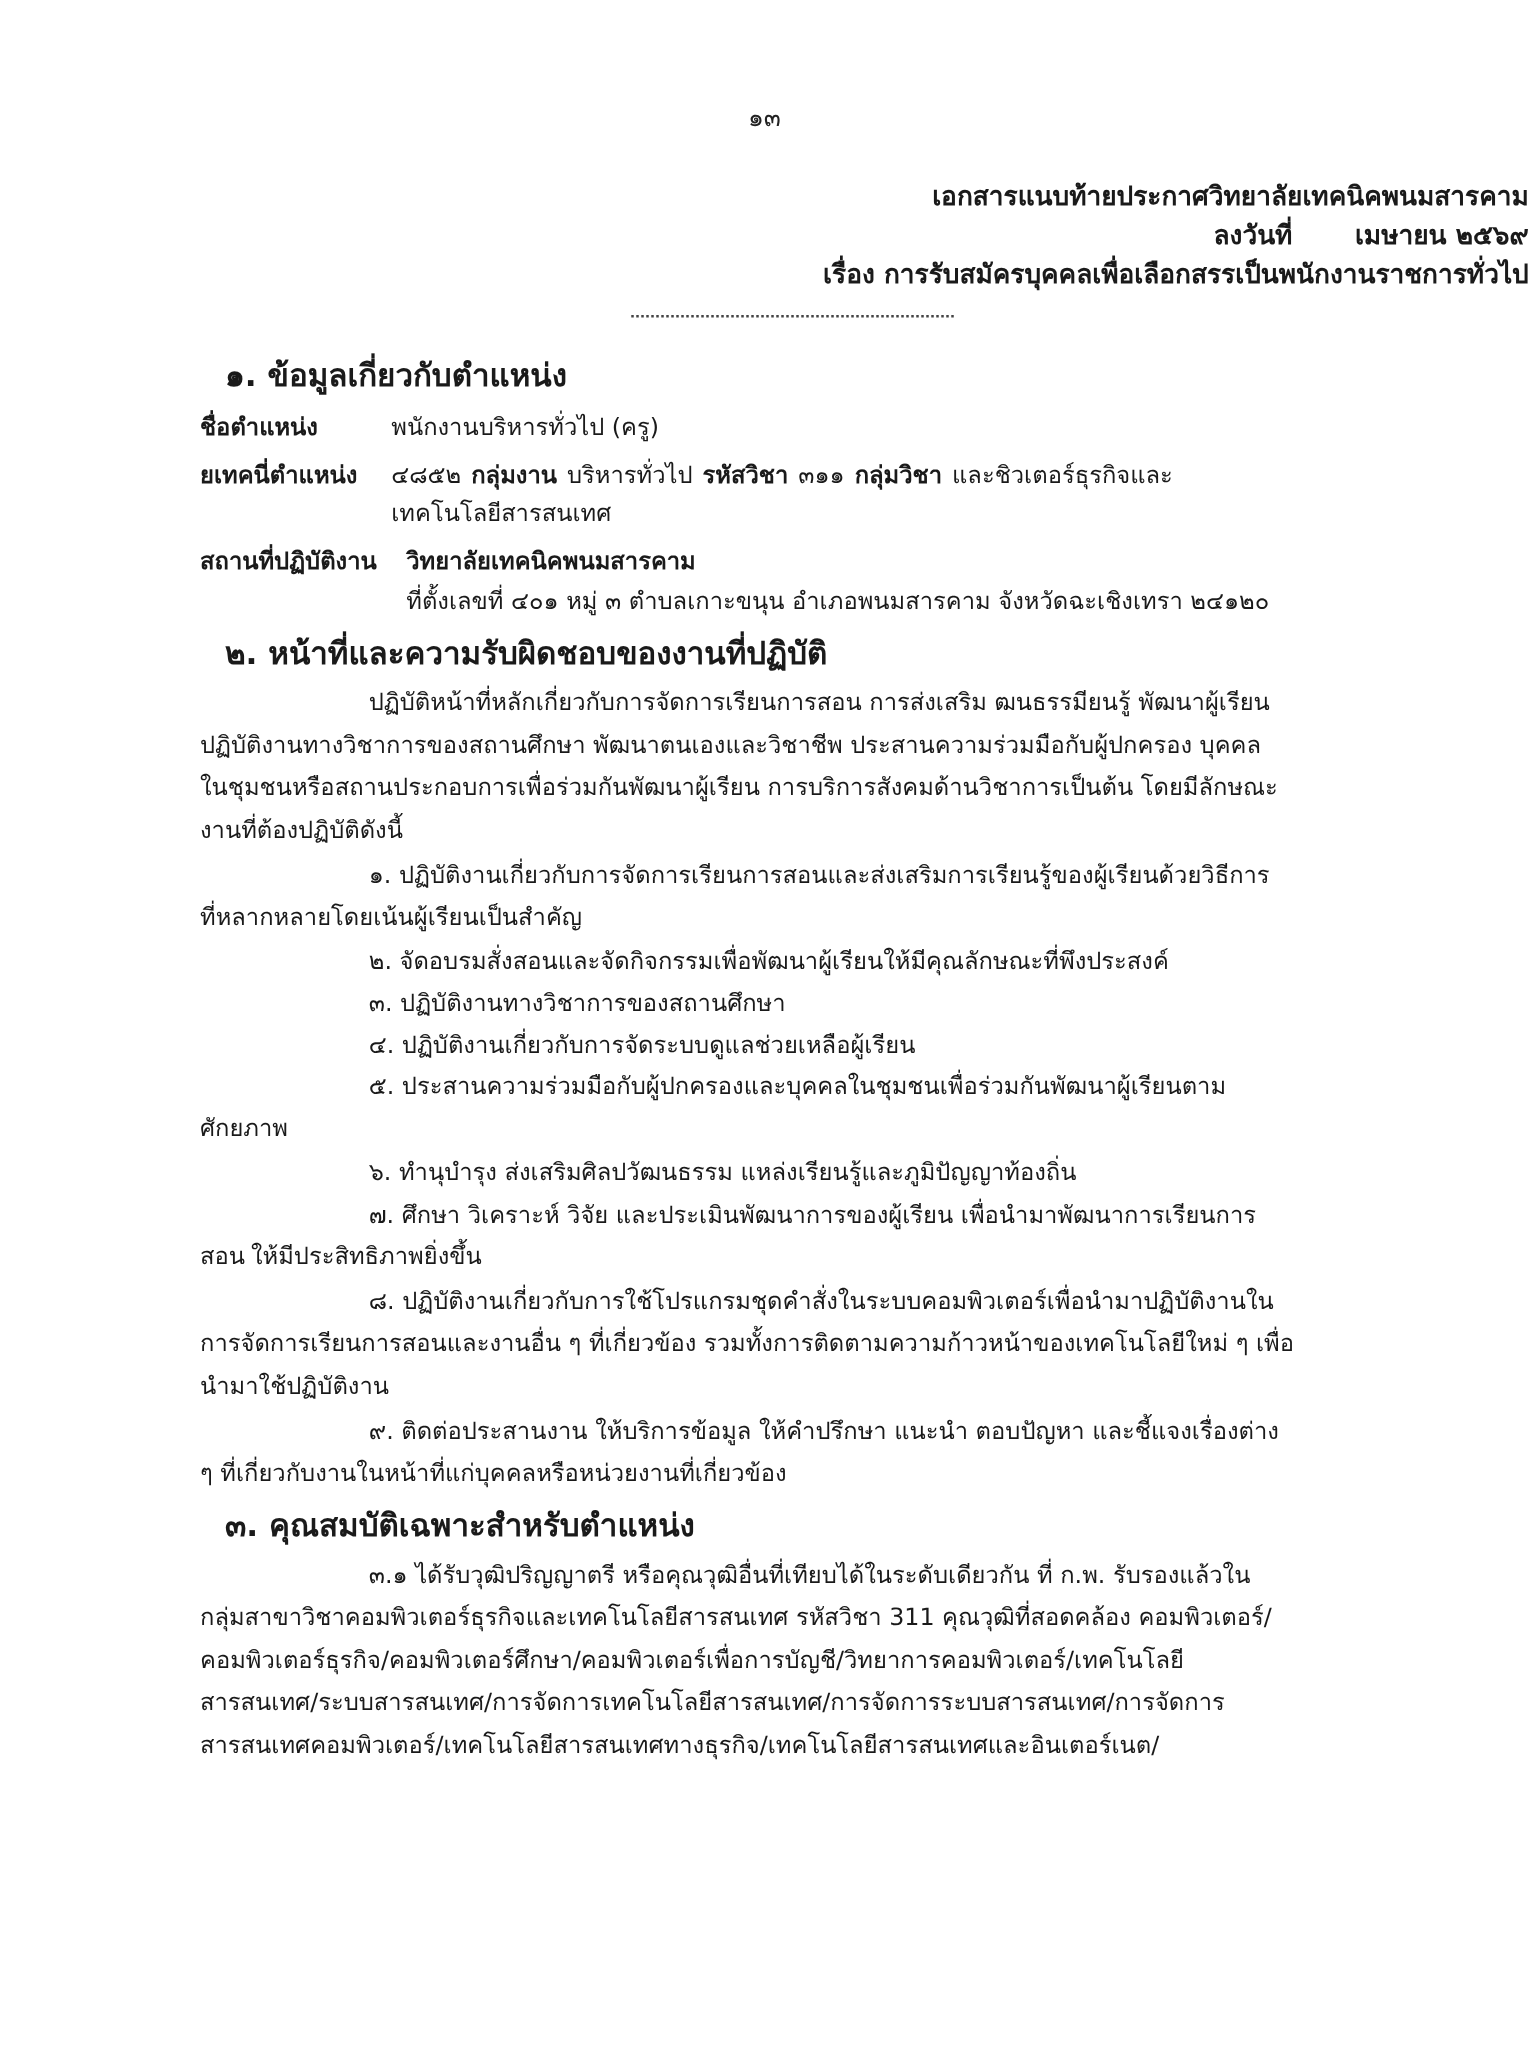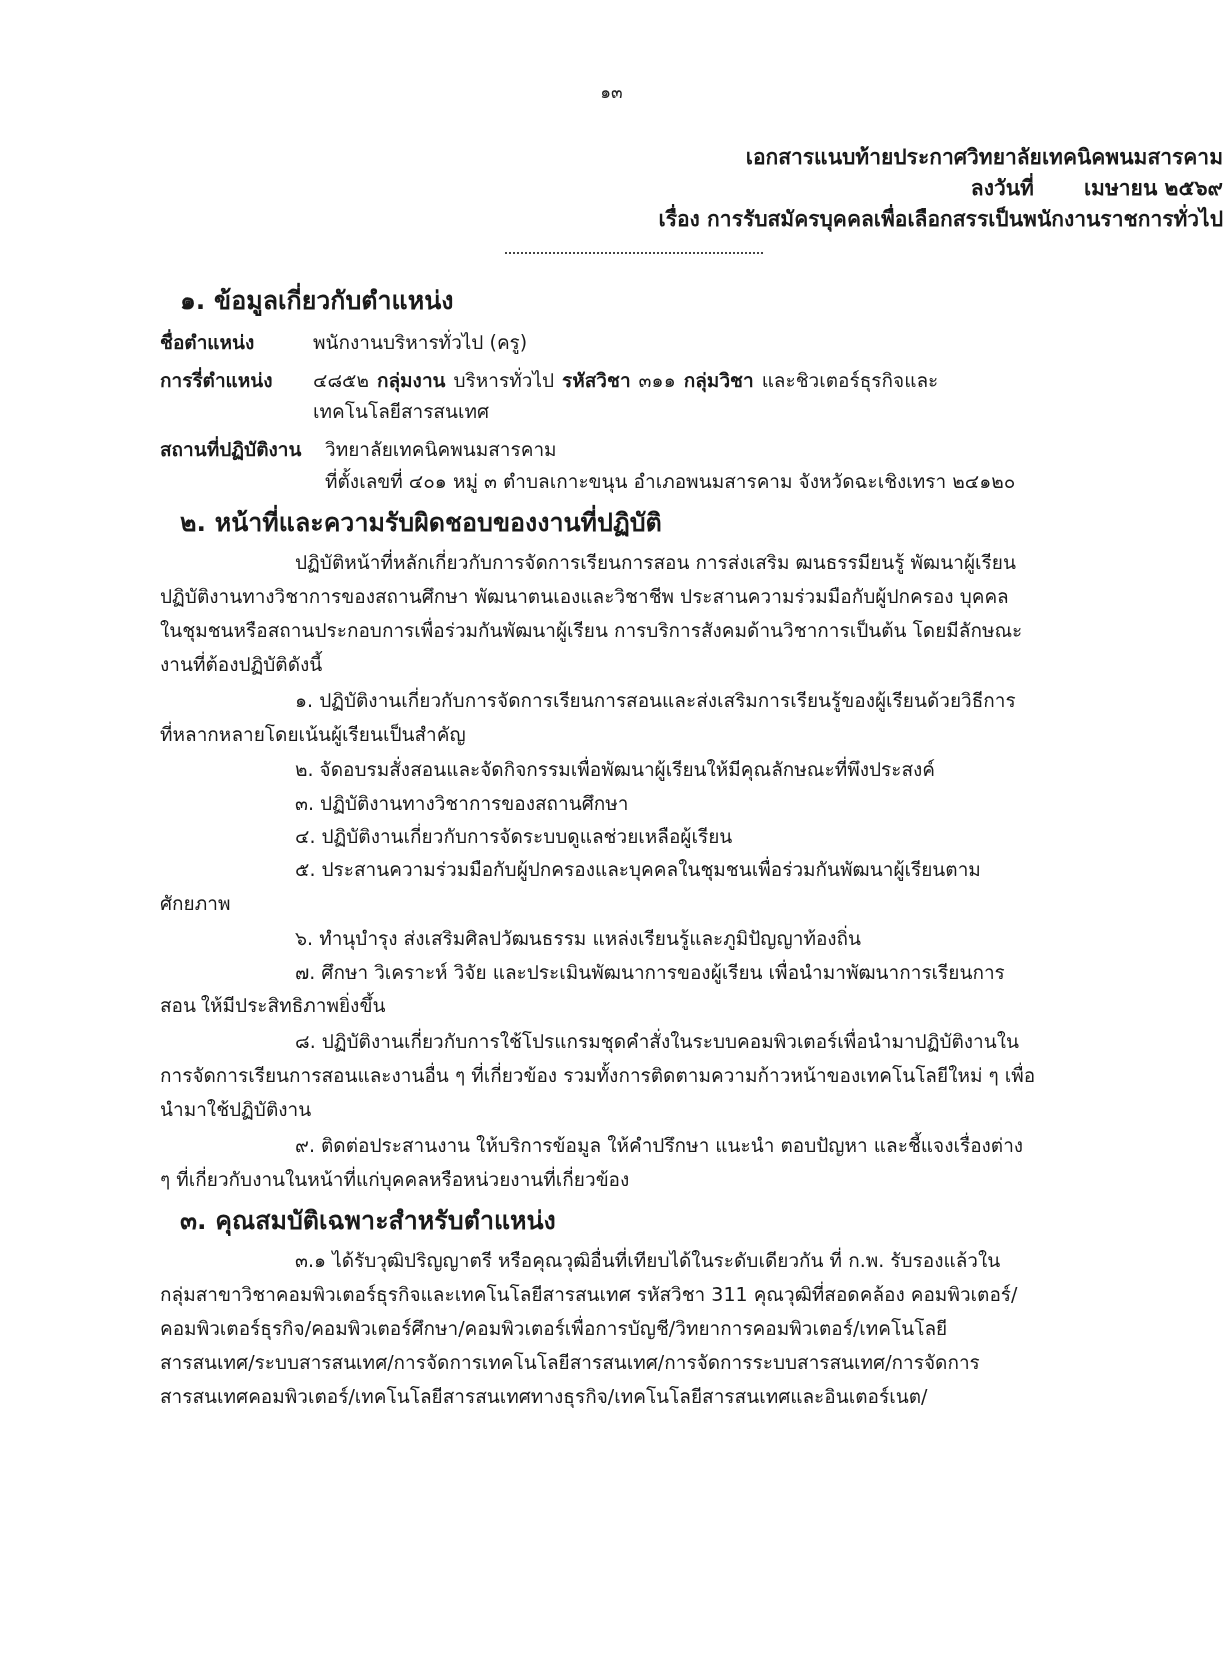--- a/index.html
+++ b/index.html
@@ -19,21 +19,21 @@
       position: absolute;
       left: 0; top: 0;
       width: 1223px;
       height: 1656px;
     }
     .page-number {
       position: absolute;
       left: 0; right: 0;
       top: 78px;
       text-align: center;
-      font-size: 17px;
+      font-size: 20px;
       color: #222;
     }
     .title-block {
       position: absolute;
       left: 0; right: 0;
       top: 142px;
       text-align: right;
       font-weight: bold;
       font-size: 21px;
       line-height: 31px;
@@ -73,31 +73,31 @@
   <div class="separator"></div>
 
   <div class="line heading" style="left:160px; top:288px;">๑. ข้อมูลเกี่ยวกับตำแหน่ง</div>
 
   <div class="line" style="left:160px; top:329px;">
     <span class="label">ชื่อตำแหน่ง</span>
   </div>
   <div class="line" style="left:313px; top:329px;">พนักงานบริหารทั่วไป (ครู)</div>
 
   <div class="line" style="left:160px; top:367px;">
-    <span class="label">การรี่ตำแหน่ง</span>
+    <span class="label">ยเทคนี่ตำแหน่ง</span>
   </div>
   <div class="line" style="left:313px; top:367px;">
     <span>๔๘๕๒</span><span class="inline-gap"></span><span class="label">กลุ่มงาน</span><span class="inline-gap"></span><span>บริหารทั่วไป</span><span class="inline-gap"></span><span class="label">รหัสวิชา</span><span class="inline-gap"></span><span>๓๑๑</span><span class="inline-gap"></span><span class="label">กลุ่มวิชา</span><span class="inline-gap"></span><span>และชิวเตอร์ธุรกิจและ</span>
   </div>
   <div class="line" style="left:313px; top:398px;">เทคโนโลยีสารสนเทศ</div>
 
   <div class="line" style="left:160px; top:436px;">
     <span class="label">สถานที่ปฏิบัติงาน</span>
   </div>
-  <div class="line" style="left:325px; top:436px;">วิทยาลัยเทคนิคพนมสารคาม</div>
+  <div class="line" style="left:325px; top:436px;font-weight:bold;">วิทยาลัยเทคนิคพนมสารคาม</div>
   <div class="line" style="left:325px; top:468px;">ที่ตั้งเลขที่ ๔๐๑ หมู่ ๓  ตำบลเกาะขนุน อำเภอพนมสารคาม จังหวัดฉะเชิงเทรา ๒๔๑๒๐</div>
 
   <div class="line heading" style="left:160px; top:510px;">๒. หน้าที่และความรับผิดชอบของงานที่ปฏิบัติ</div>
 
   <div class="line" style="left:295px; top:549px;">ปฏิบัติหน้าที่หลักเกี่ยวกับการจัดการเรียนการสอน การส่งเสริม ฒนธรรมียนรู้ พัฒนาผู้เรียน</div>
   <div class="line" style="left:160px; top:583px;">ปฏิบัติงานทางวิชาการของสถานศึกษา พัฒนาตนเองและวิชาชีพ ประสานความร่วมมือกับผู้ปกครอง บุคคล</div>
   <div class="line" style="left:160px; top:617px;">ในชุมชนหรือสถานประกอบการเพื่อร่วมกันพัฒนาผู้เรียน การบริการสังคมด้านวิชาการเป็นต้น โดยมีลักษณะ</div>
   <div class="line" style="left:160px; top:651px;">งานที่ต้องปฏิบัติดังนี้</div>
 
   <div class="line" style="left:295px; top:687px;">๑. ปฏิบัติงานเกี่ยวกับการจัดการเรียนการสอนและส่งเสริมการเรียนรู้ของผู้เรียนด้วยวิธีการ</div>

